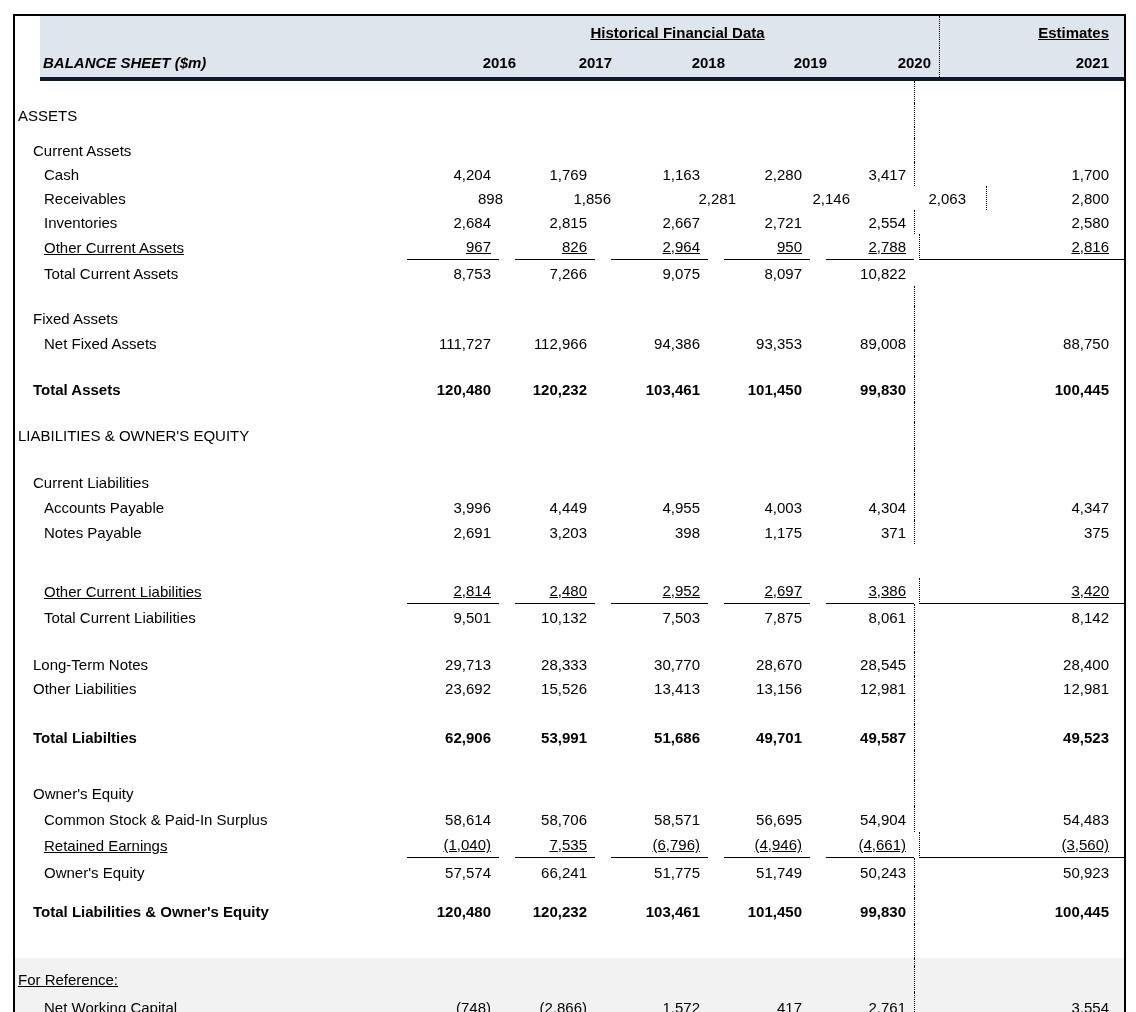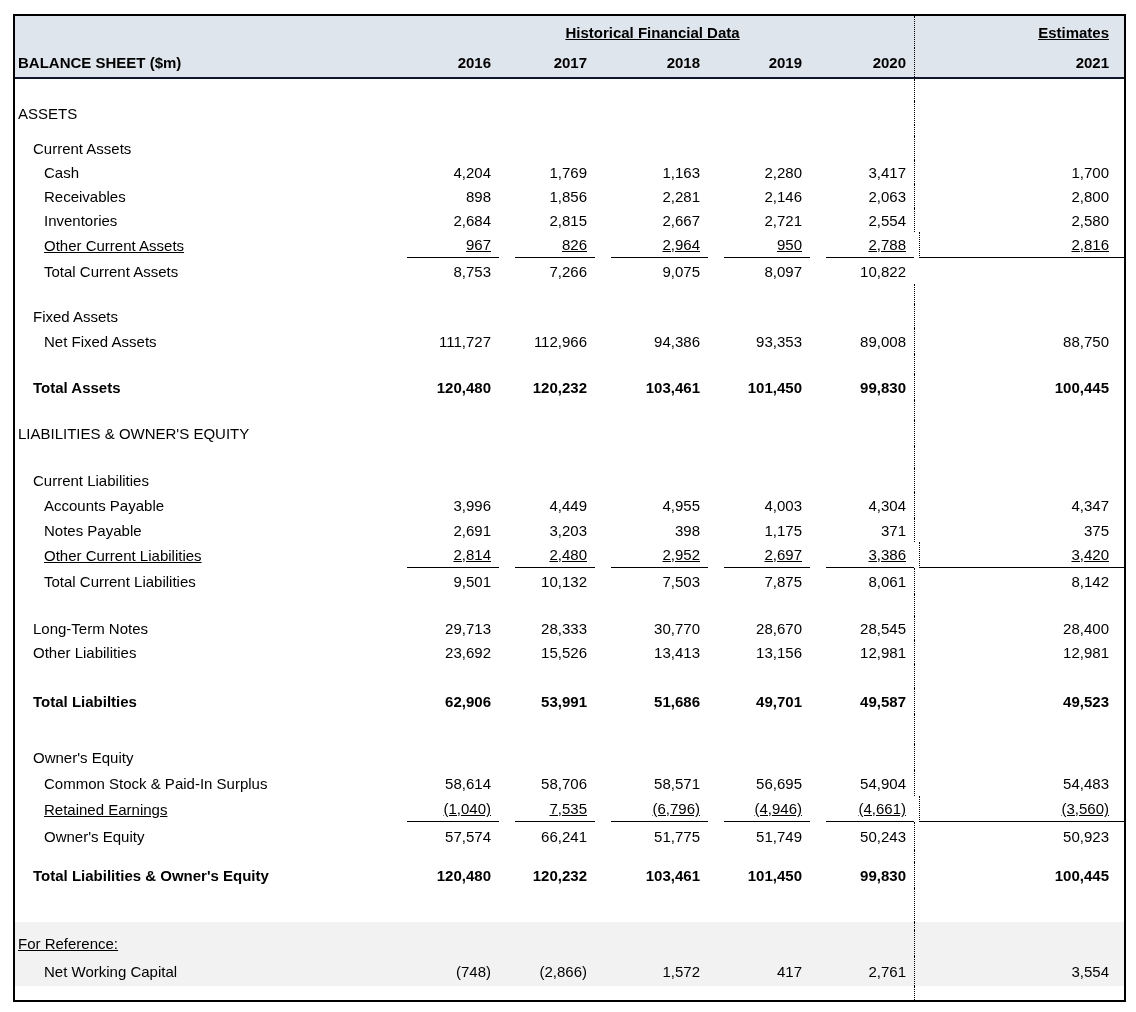--- a/index.html
+++ b/index.html
@@ -25,27 +25,27 @@
   .ind0{padding-left:3px;}
   .ind1{padding-left:18px;}
   .ind2{padding-left:29px;}
   .ul .v, .ul.v, .ulabel{text-decoration:underline;}
   .ub{border-bottom:1px solid #000;margin-left:16px;}
   .ub.est{margin-left:5px;}
   .ub .v{text-decoration:underline;}
   .row{font-size:15px;line-height:1;}
   .ref{background:#f2f2f2;}
   
-  .header-band{background:#dfe5ec;border-bottom:2px solid #0f172a;}
+  .header-band{background:#dfe5ec;border-bottom:4px solid #0f172a;margin-left:25px;}
   .hrow{font-size:15px;}
   .hrow1{height:32px;}
   .hrow2{height:29px;}
   .span-hist{grid-column:2 / 7;justify-content:center;}
   .title-text{font-weight:700;text-decoration:underline;}
-  .sheet-title{font-weight:700;font-size:15px;}
+  .sheet-title{font-weight:700;font-size:15px;font-style:italic;}
   .yr{font-weight:700;}
 </style>
 </head>
 <body>
 
 <div class="sheet">
   <div class="header-band">
     <div class="grid hrow hrow1">
       <div class="c lab"></div>
       <div class="c span-hist">
@@ -112,21 +112,21 @@
         <div class="c num">
           <span class="v">2,280</span>
         </div>
         <div class="c num">
           <span class="v">3,417</span>
         </div>
         <div class="c num est sep">
           <span class="v">1,700</span>
         </div>
       </div>
-      <div class="grid row" style="height: 24px;">
+      <div class="grid row" style="height: 24px; gap: 12px;">
         <div class="c lab ind2">
           <span class="v">Receivables</span>
         </div>
         <div class="c num">
           <span class="v">898</span>
         </div>
         <div class="c num">
           <span class="v">1,856</span>
         </div>
         <div class="c num">
@@ -342,21 +342,21 @@
         <div class="c num">
           <span class="v">1,175</span>
         </div>
         <div class="c num">
           <span class="v">371</span>
         </div>
         <div class="c num est sep">
           <span class="v">375</span>
         </div>
       </div>
-      <div class="grid row" style="height: 26px;">
+      <div class="grid row" style="height: 26px; margin-top: 34px;">
         <div class="c lab ind2">
           <span class="v ulabel">Other Current Liabilities</span>
         </div>
         <div class="c num ub">
           <span class="v">2,814</span>
         </div>
         <div class="c num ub">
           <span class="v">2,480</span>
         </div>
         <div class="c num ub">

